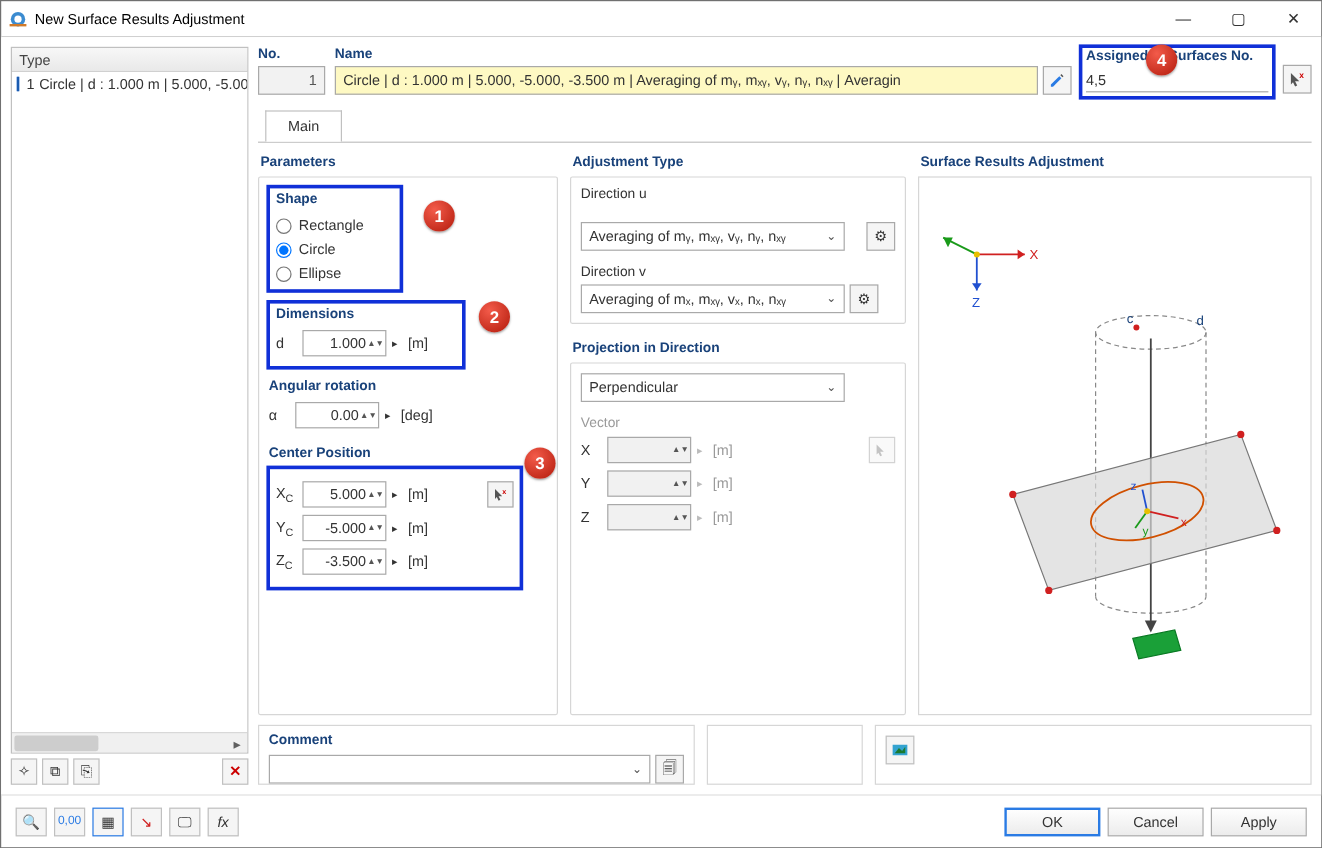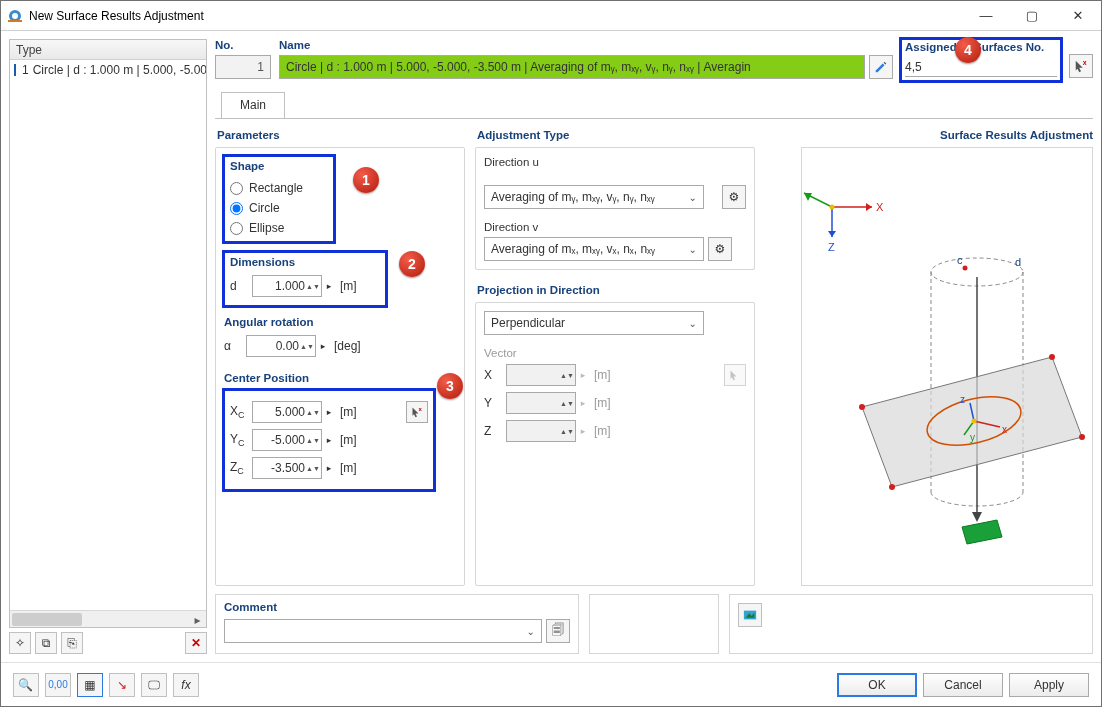--- a/index.html
+++ b/index.html
@@ -38,55 +38,55 @@
   .left-toolbar { height:26px; display:flex; align-items:center; gap:4px; padding:4px 0 0 0;}
   .tbtn { width:22px; height:22px; border:1px solid #c0c0c0; background:#f5f5f5; display:flex; align-items:center; justify-content:center; font-size:12px; }
   .tbtn.red { color:#cc0000; font-weight:bold;}
   
   .header-fields { display:flex; gap:8px; align-items:flex-start; }
   .hf { display:flex; flex-direction:column; }
   .hf-label { color:#19427a; font-weight:bold; font-size:11.5px; margin-bottom:4px; white-space:nowrap;}
   .hf-input { height:24px; border:1px solid #a9a9a9; background:#fff; padding:0 6px; display:flex; align-items:center; }
   .hf-input.ro { background:#f2f2f2; color:#555; justify-content:flex-end; }
   .hf-name { flex:1; display:flex; align-items:center; gap:4px;}
-  .hf-name .txt { flex:1; height:24px; border:1px solid #a9a9a9; background:#84cc16; padding:0 6px; line-height:22px; white-space:nowrap; overflow:hidden; color:#333;}
+  .hf-name .txt { flex:1; height:24px; border:1px solid #a9a9a9; background:#fef9c3; padding:0 6px; line-height:22px; white-space:nowrap; overflow:hidden; color:#333;}
   .icon-btn { width:24px; height:24px; border:1px solid #a9a9a9; background:#f5f5f5; display:flex; align-items:center; justify-content:center; }
   .hl-blue { outline:3px solid #1030d8; outline-offset:-1px; }
   
   .callout { width:26px; height:26px; border-radius:50%; background:radial-gradient(circle at 35% 30%, #f35b4a, #b21a0b); color:#fff; font-weight:bold; font-size:14px; display:flex; align-items:center; justify-content:center; box-shadow:0 1px 2px rgba(0,0,0,.4); position:absolute; z-index:10;}
   
   .tabstrip { margin-top:10px; height:28px; display:flex; align-items:flex-end; border-bottom:1px solid #c0c0c0; }
   .tab { height:26px; padding:0 18px; border:1px solid #c0c0c0; border-bottom:none; background:#fff; line-height:24px; margin-left:6px; }
   
   .content { flex:1; display:flex; gap:10px; padding:10px 0 0 0; position:relative; }
   .col { display:flex; flex-direction:column; }
   .col.params { width:250px; }
   .col.adjust { width:280px; }
-  .col.preview { flex:1;align-items:flex-end; }
+  .col.preview { flex:1; }
   .group-title { color:#19427a; font-weight:bold; font-size:11.5px; margin:0 0 6px 2px;}
   .panel { border:1px solid #d6d6d6; border-radius:2px; padding:8px; background:#fff; position:relative;}
   .subhead { color:#19427a; font-weight:bold; font-size:11.5px; margin:4px 0 6px 0;}
   .form-row { display:flex; align-items:center; height:24px; margin:4px 0;}
   .form-row .lbl { width:22px; color:#333;}
   .spin { width:70px; height:22px; border:1px solid #a9a9a9; display:flex; align-items:center; justify-content:flex-end; padding:0 2px 0 4px; background:#fff;}
   .spin.disabled { background:#f1f1f1; color:#9a9a9a; }
   .spin .val { flex:1; text-align:right; padding-right:2px;}
   .spin .arrows { width:12px; display:flex; flex-direction:column; font-size:7px; color:#555; line-height:7px; align-items:center;}
   .tri { width:14px; height:22px; display:flex; align-items:center; justify-content:center; color:#333; font-size:9px;}
   .unit { margin-left:4px; color:#333;}
   .unit.disabled{ color:#9a9a9a;}
   .radio-row { display:flex; align-items:center; height:20px; }
   .radio-row input { margin:0 6px 0 0;}
   .dropdown { height:24px; border:1px solid #a9a9a9; background:#fff; display:flex; align-items:center; padding:0 6px; justify-content:space-between; width:230px;}
   .dropdown .chev { font-size:10px; color:#555;}
   .dropdown.small{ width:220px;}
   .preview-box { flex:1; border:1px solid #d6d6d6; display:flex; align-items:center; justify-content:center; position:relative; background:#fff;}
   
   .comment-row { display:flex; gap:10px; margin-top:8px; }
-  .comment-panel { border:1px solid #d6d6d6; padding:6px 8px 10px 8px; }
+  .comment-panel { border:1px solid #d6d6d6; padding:6px 8px 0 8px; }
   .comment-panel.big { flex:1;}
   .comment-panel.small { width:130px;}
   .comment-panel.preview-tool { flex:1; padding:8px;}
   
   .footer { height:44px; border-top:1px solid #e0e0e0; display:flex; align-items:center; padding:0 12px; gap:6px;}
   .footer .spacer { flex:1;}
   .footer-btn { width:80px; height:24px; border:1px solid #a9a9a9; background:linear-gradient(#fefefe,#ececec); text-align:center; line-height:22px; }
   .footer-btn.primary { border:2px solid #2a7be4; line-height:20px;}
   .footer-tbtn { width:26px; height:24px; border:1px solid #c0c0c0; background:#f5f5f5; display:flex; align-items:center; justify-content:center;}
   sub { font-size:0.75em; }

